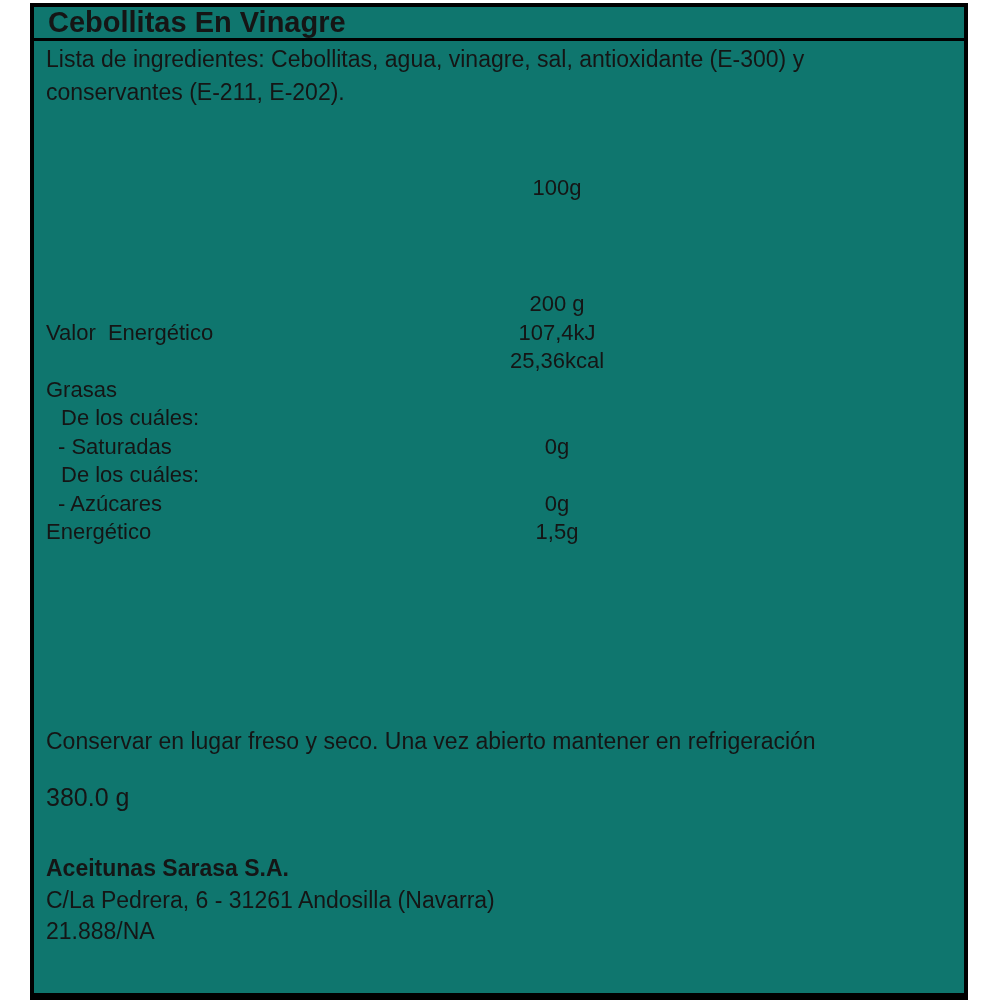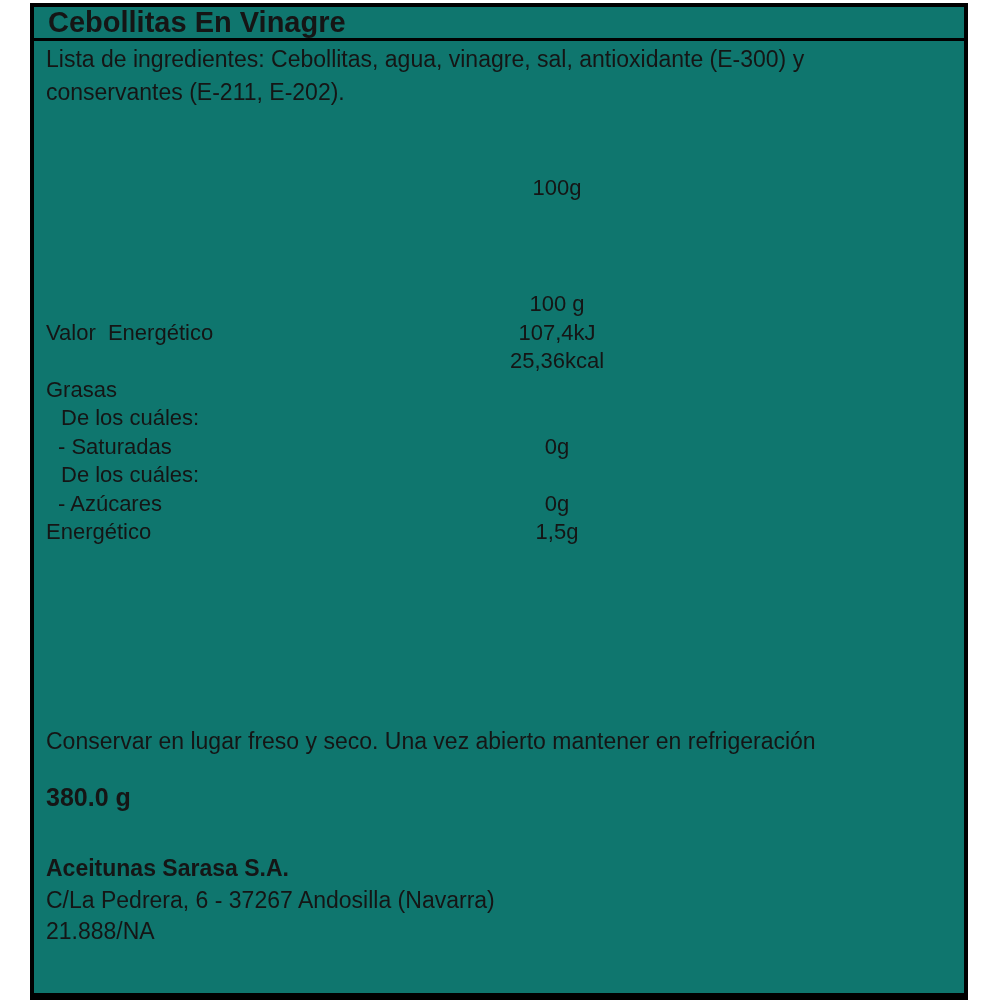--- a/index.html
+++ b/index.html
@@ -95,21 +95,21 @@
     margin: 0;
     font-size: 23px;
     line-height: 30px;
   }
   .net-weight {
     position: absolute;
     left: 12px;
     top: 776px;
     margin: 0;
     font-size: 25px;
-    font-weight: bold;
+    font-weight: normal;
   }
   .footer {
     position: absolute;
     left: 12px;
     top: 846px;
     margin: 0;
     font-size: 23px;
     line-height: 31.5px;
   }
   .footer p { margin: 0; }
@@ -126,21 +126,21 @@
 
   <p class="ingredients">Lista de ingredientes: Cebollitas, agua, vinagre, sal, antioxidante (E-300) y conservantes (E-211, E-202).</p>
 
   <div class="ref-block">
     <div>100g</div>
   </div>
 
   <div class="nutrition" id="nutrition-rows">
       <div class="nrow">
         <span class="lbl"></span>
-        <span class="val">100 g</span>
+        <span class="val">200 g</span>
       </div>
       <div class="nrow">
         <span class="lbl">Valor  Energético</span>
         <span class="val">107,4kJ</span>
       </div>
       <div class="nrow">
         <span class="lbl"></span>
         <span class="val">25,36kcal</span>
       </div>
       <div class="nrow">
@@ -167,17 +167,17 @@
         <span class="val">1,5g</span>
       </div>
     </div>
 
   <p class="storage">Conservar en lugar freso y seco. Una vez abierto mantener en refrigeración</p>
 
   <p class="net-weight">380.0 g</p>
 
   <div class="footer">
     <p class="mfr-name">Aceitunas Sarasa S.A.</p>
-    <p>C/La Pedrera, 6 - 37267 Andosilla (Navarra)</p>
+    <p>C/La Pedrera, 6 - 31261 Andosilla (Navarra)</p>
     <p>21.888/NA</p>
   </div>
 
 </div>
 
 </body></html>

